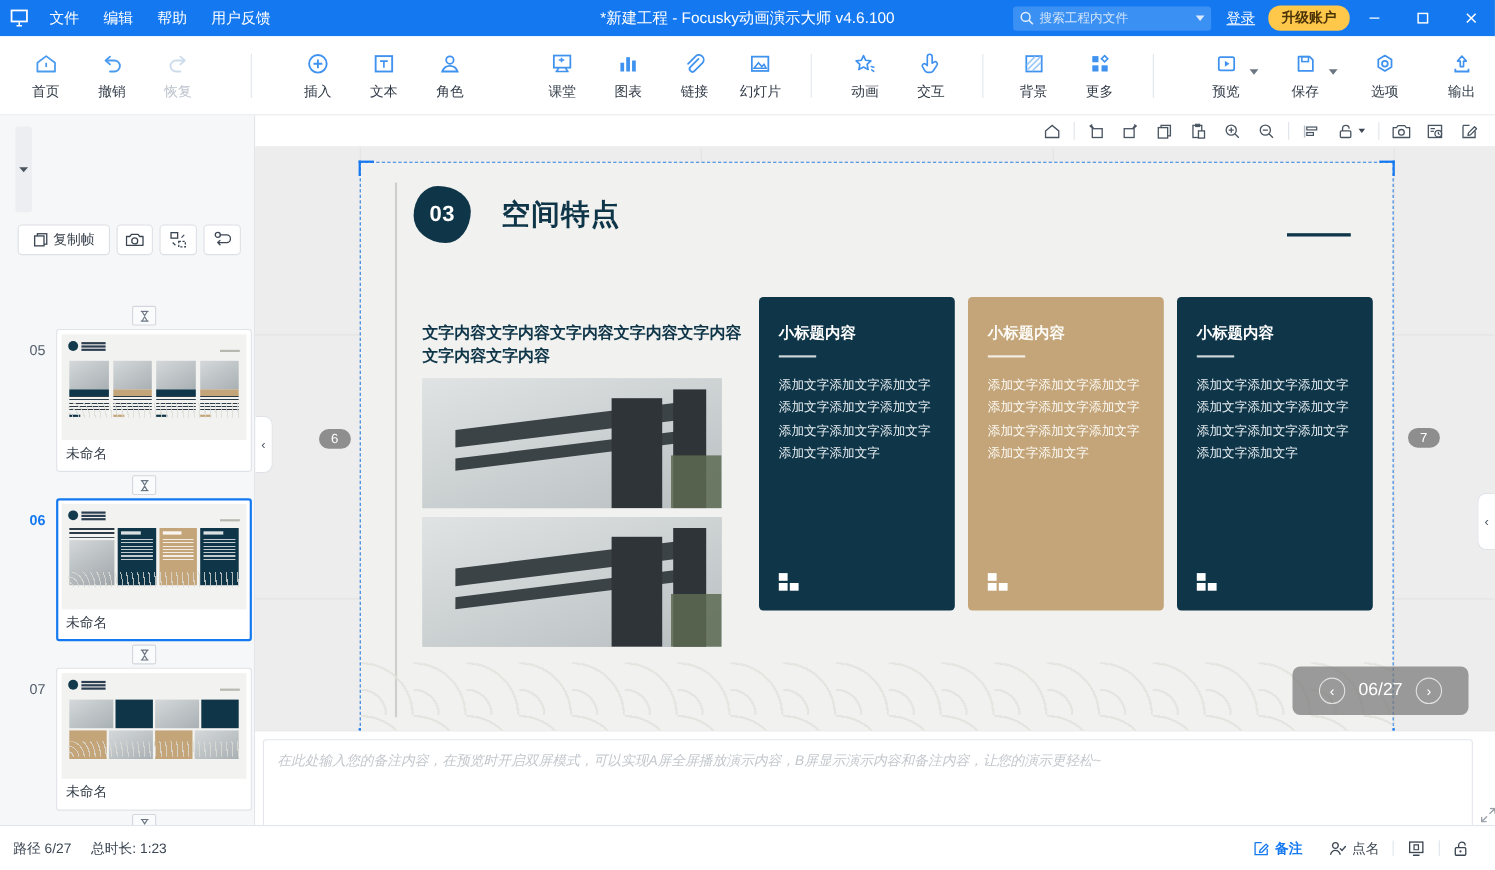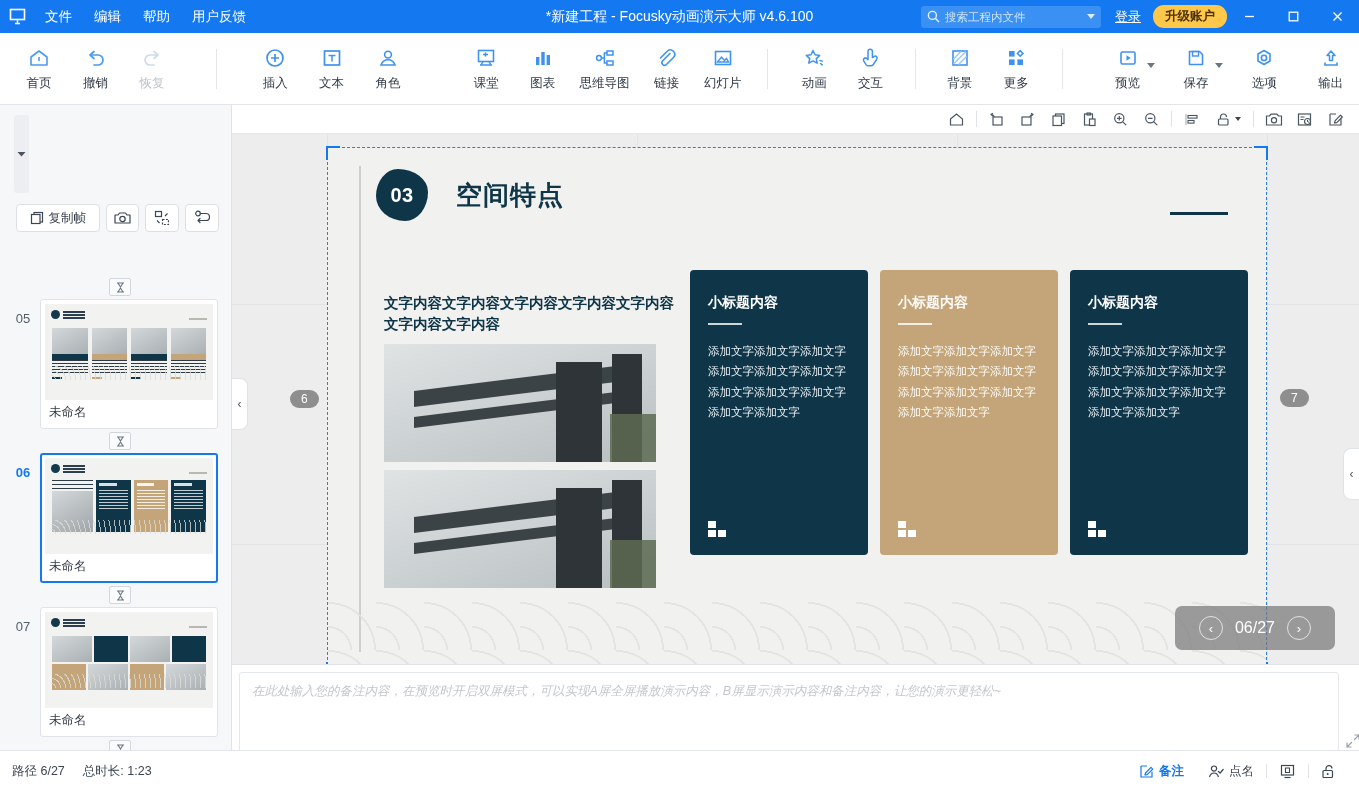--- a/index.html
+++ b/index.html
@@ -75,21 +75,21 @@
   }
   .frame-tools { display: flex; gap: 6px; padding: 11px 12px 0 16px; }
   .ftool {
     height: 28px; border: 1px solid #dcdfe4; background: #fff; border-radius: 4px;
     display: flex; align-items: center; justify-content: center; gap: 5px; cursor: pointer;
     font-size: 12.5px; color: #333c47;
   }
   .ftool.wide { width: 84px; }
   .ftool.sq { width: 34px; }
 
-  .thumblist { position: absolute; top: 170px; left: 4px; width: 232px; height: 489px; overflow: hidden; }
+  .thumblist { position: absolute; top: 170px; left: 15px; width: 232px; height: 489px; overflow: hidden; }
   .tsep { display: flex; justify-content: center; padding: 3px 0; }
   .tsep .hg { width: 22px; height: 18px; border: 1px solid #d3d7dd; background: #fafbfc; border-radius: 2px; display:flex;align-items:center;justify-content:center; cursor:pointer; }
   .thumb-row { display: flex; align-items: flex-start; padding: 0 12px 0 6px; gap: 4px; }
   .thumb-num { width: 26px; text-align: center; font-size: 13px; color: #525d6a; padding-top: 12px; }
   .thumb-row.active .thumb-num { color: #1478f0; font-weight: bold; }
   .thumb-card {
     width: 178px; background: #fff; border: 1px solid #e0e3e8; border-radius: 3px;
     padding: 4px; cursor: pointer;
   }
   .thumb-row.active .thumb-card { border: 2px solid #1478f0; padding: 3px; }
@@ -337,29 +337,20 @@
       </svg>
     <span class="rlabel">课堂</span>
   </div>
   <div class="ribbon-item">
     <svg width="24" height="24" viewBox="0 0 24 24">
         <rect x="5" y="11" width="3.4" height="8" fill="#3f92ef"></rect>
         <rect x="10.3" y="6" width="3.4" height="13" fill="#3f92ef"></rect>
         <rect x="15.6" y="9" width="3.4" height="10" fill="#3f92ef"></rect>
       </svg>
     <span class="rlabel">图表</span>
-  </div>
-  <div class="ribbon-item" style="width:74px">
-    <svg width="24" height="24" viewBox="0 0 24 24">
-        <rect x="14" y="5" width="6" height="4" fill="none" stroke="#3f92ef" stroke-width="1.5"></rect>
-        <rect x="14" y="15" width="6" height="4" fill="none" stroke="#3f92ef" stroke-width="1.5"></rect>
-        <circle cx="6" cy="12" r="2.4" fill="none" stroke="#3f92ef" stroke-width="1.5"></circle>
-        <path d="M8.4 12h3v-5H14M11.4 12v5H14" fill="none" stroke="#3f92ef" stroke-width="1.5"></path>
-      </svg>
-    <span class="rlabel">思维导图</span>
   </div>
   <div class="ribbon-item">
     <svg width="24" height="24" viewBox="0 0 24 24">
         <path d="M16 7.5l-7.3 7.3a2.6 2.6 0 003.7 3.7l7.3-7.3a4.4 4.4 0 00-6.2-6.2l-7 7" fill="none" stroke="#3f92ef" stroke-width="1.6" stroke-linecap="round"></path>
       </svg>
     <span class="rlabel">链接</span>
   </div>
   <div class="ribbon-item">
     <svg width="24" height="24" viewBox="0 0 24 24">
         <rect x="4.5" y="5.5" width="15" height="13" fill="none" stroke="#3f92ef" stroke-width="1.6"></rect>

